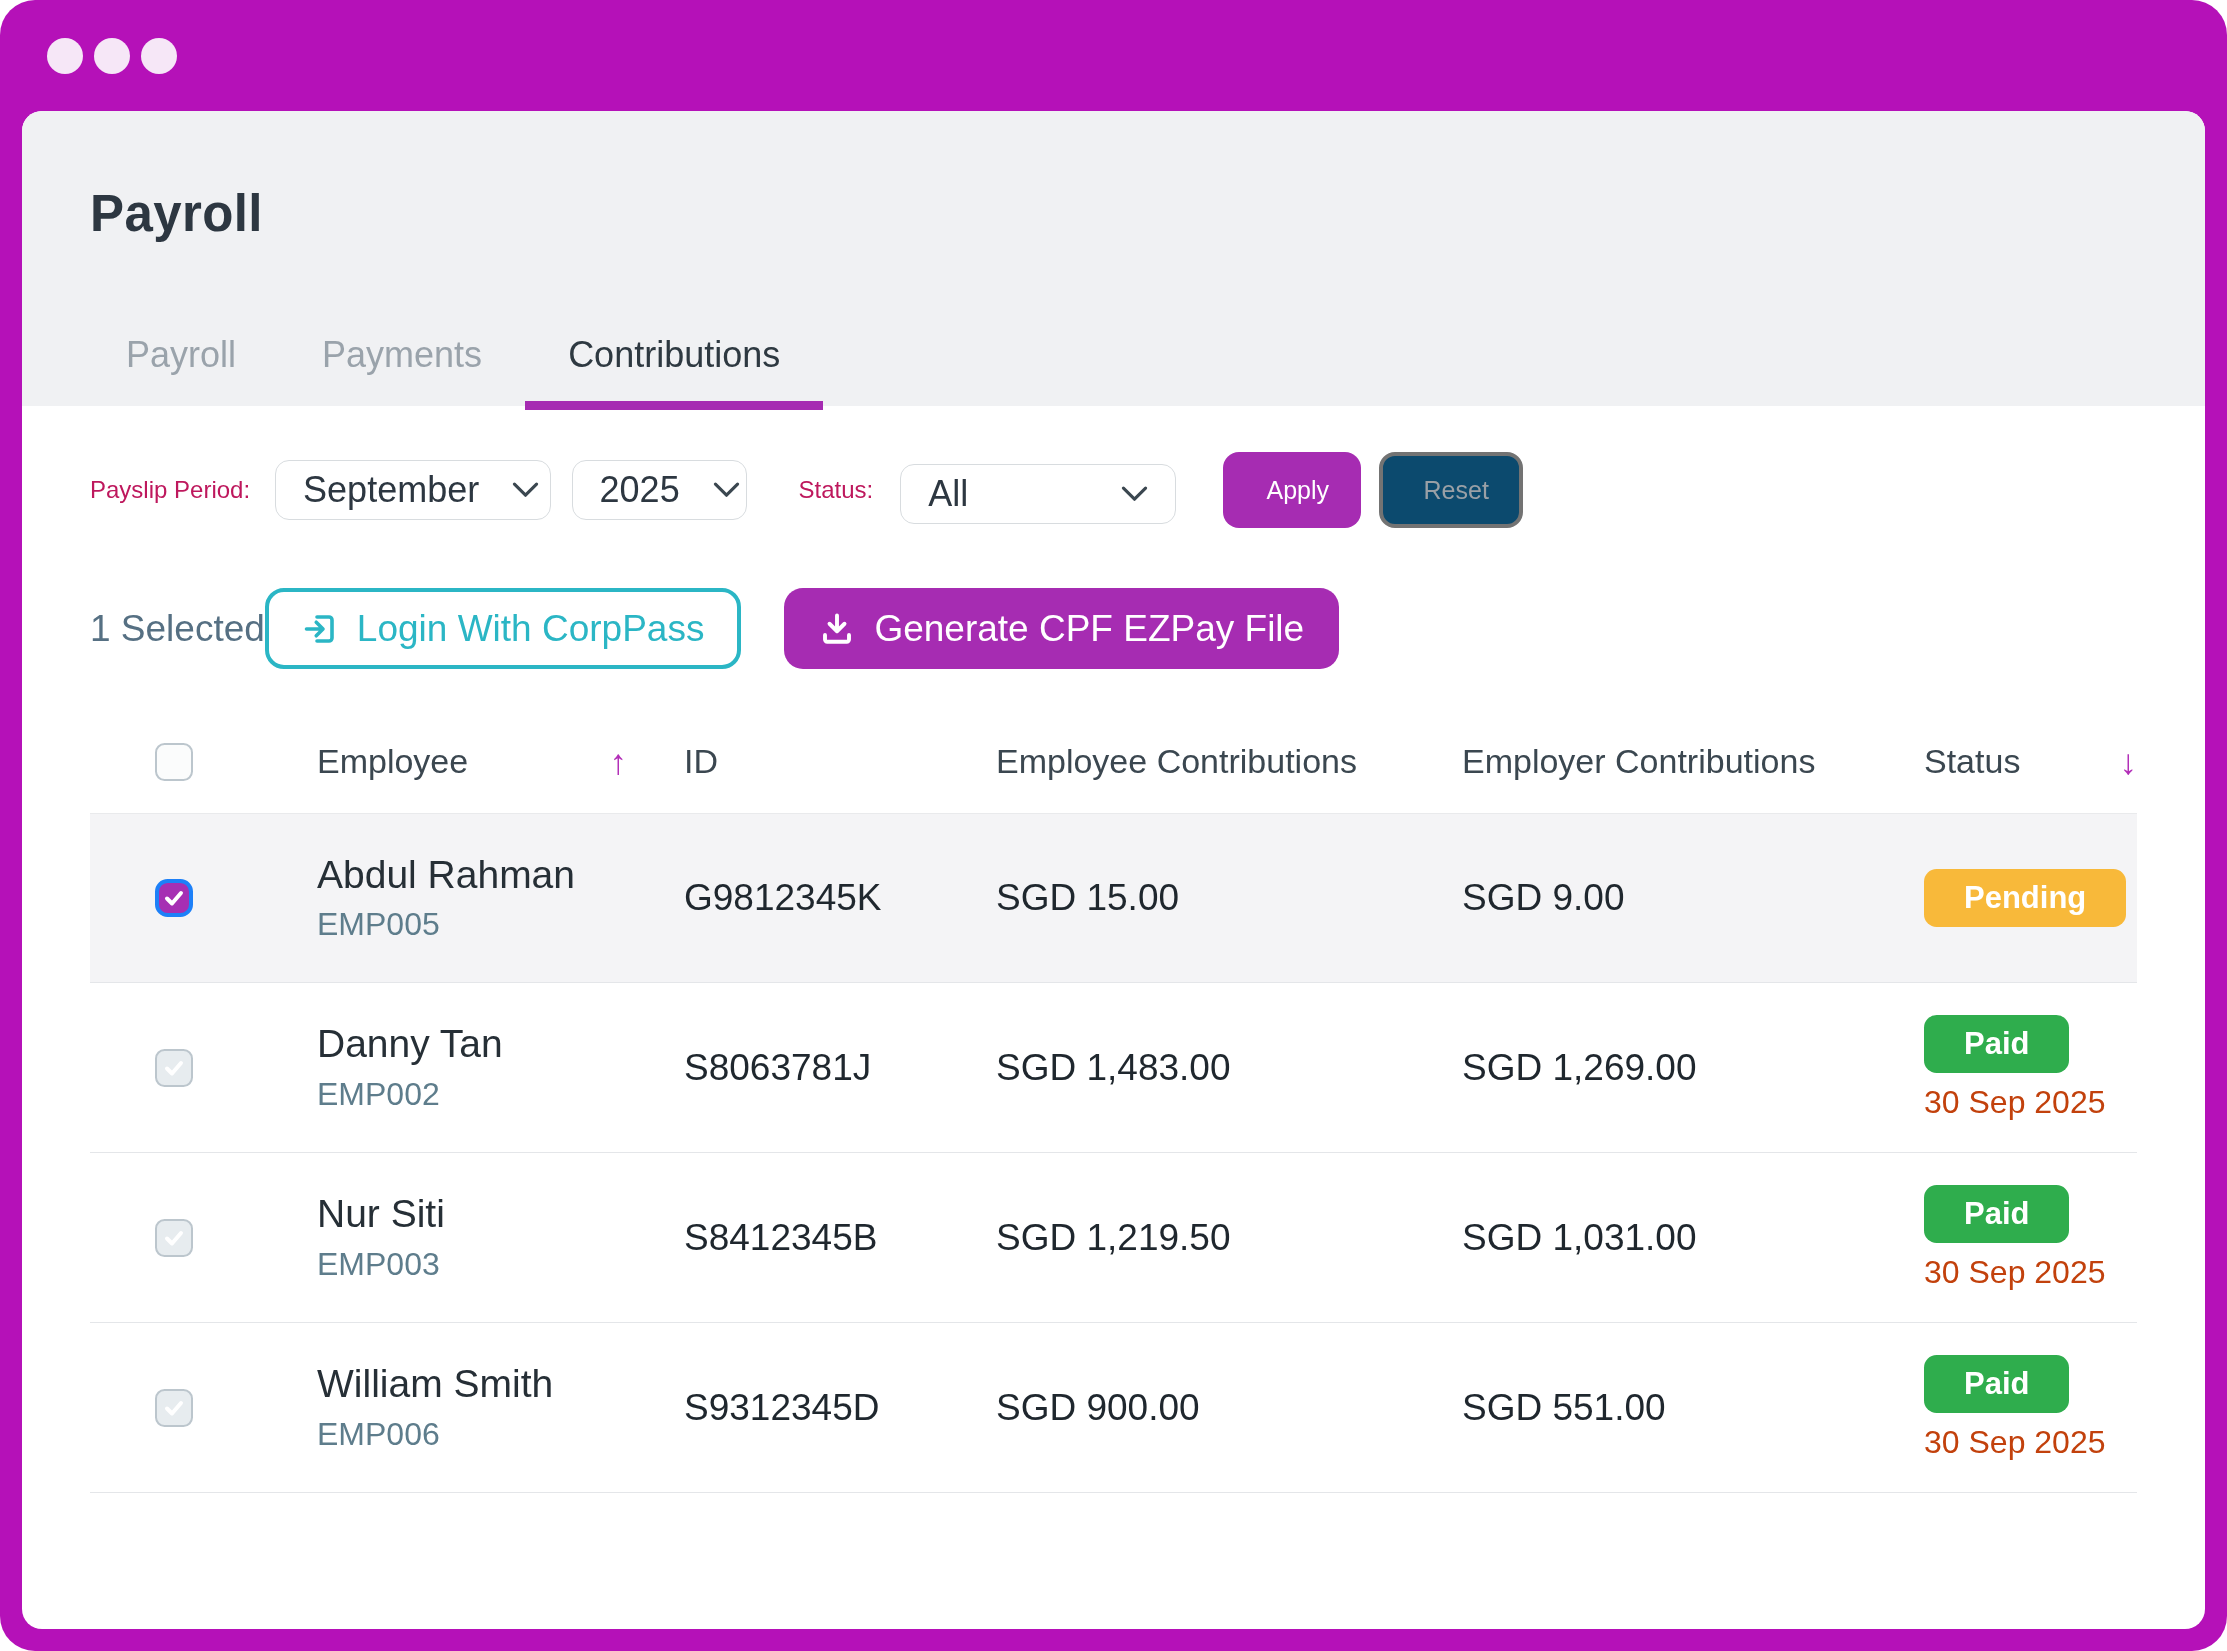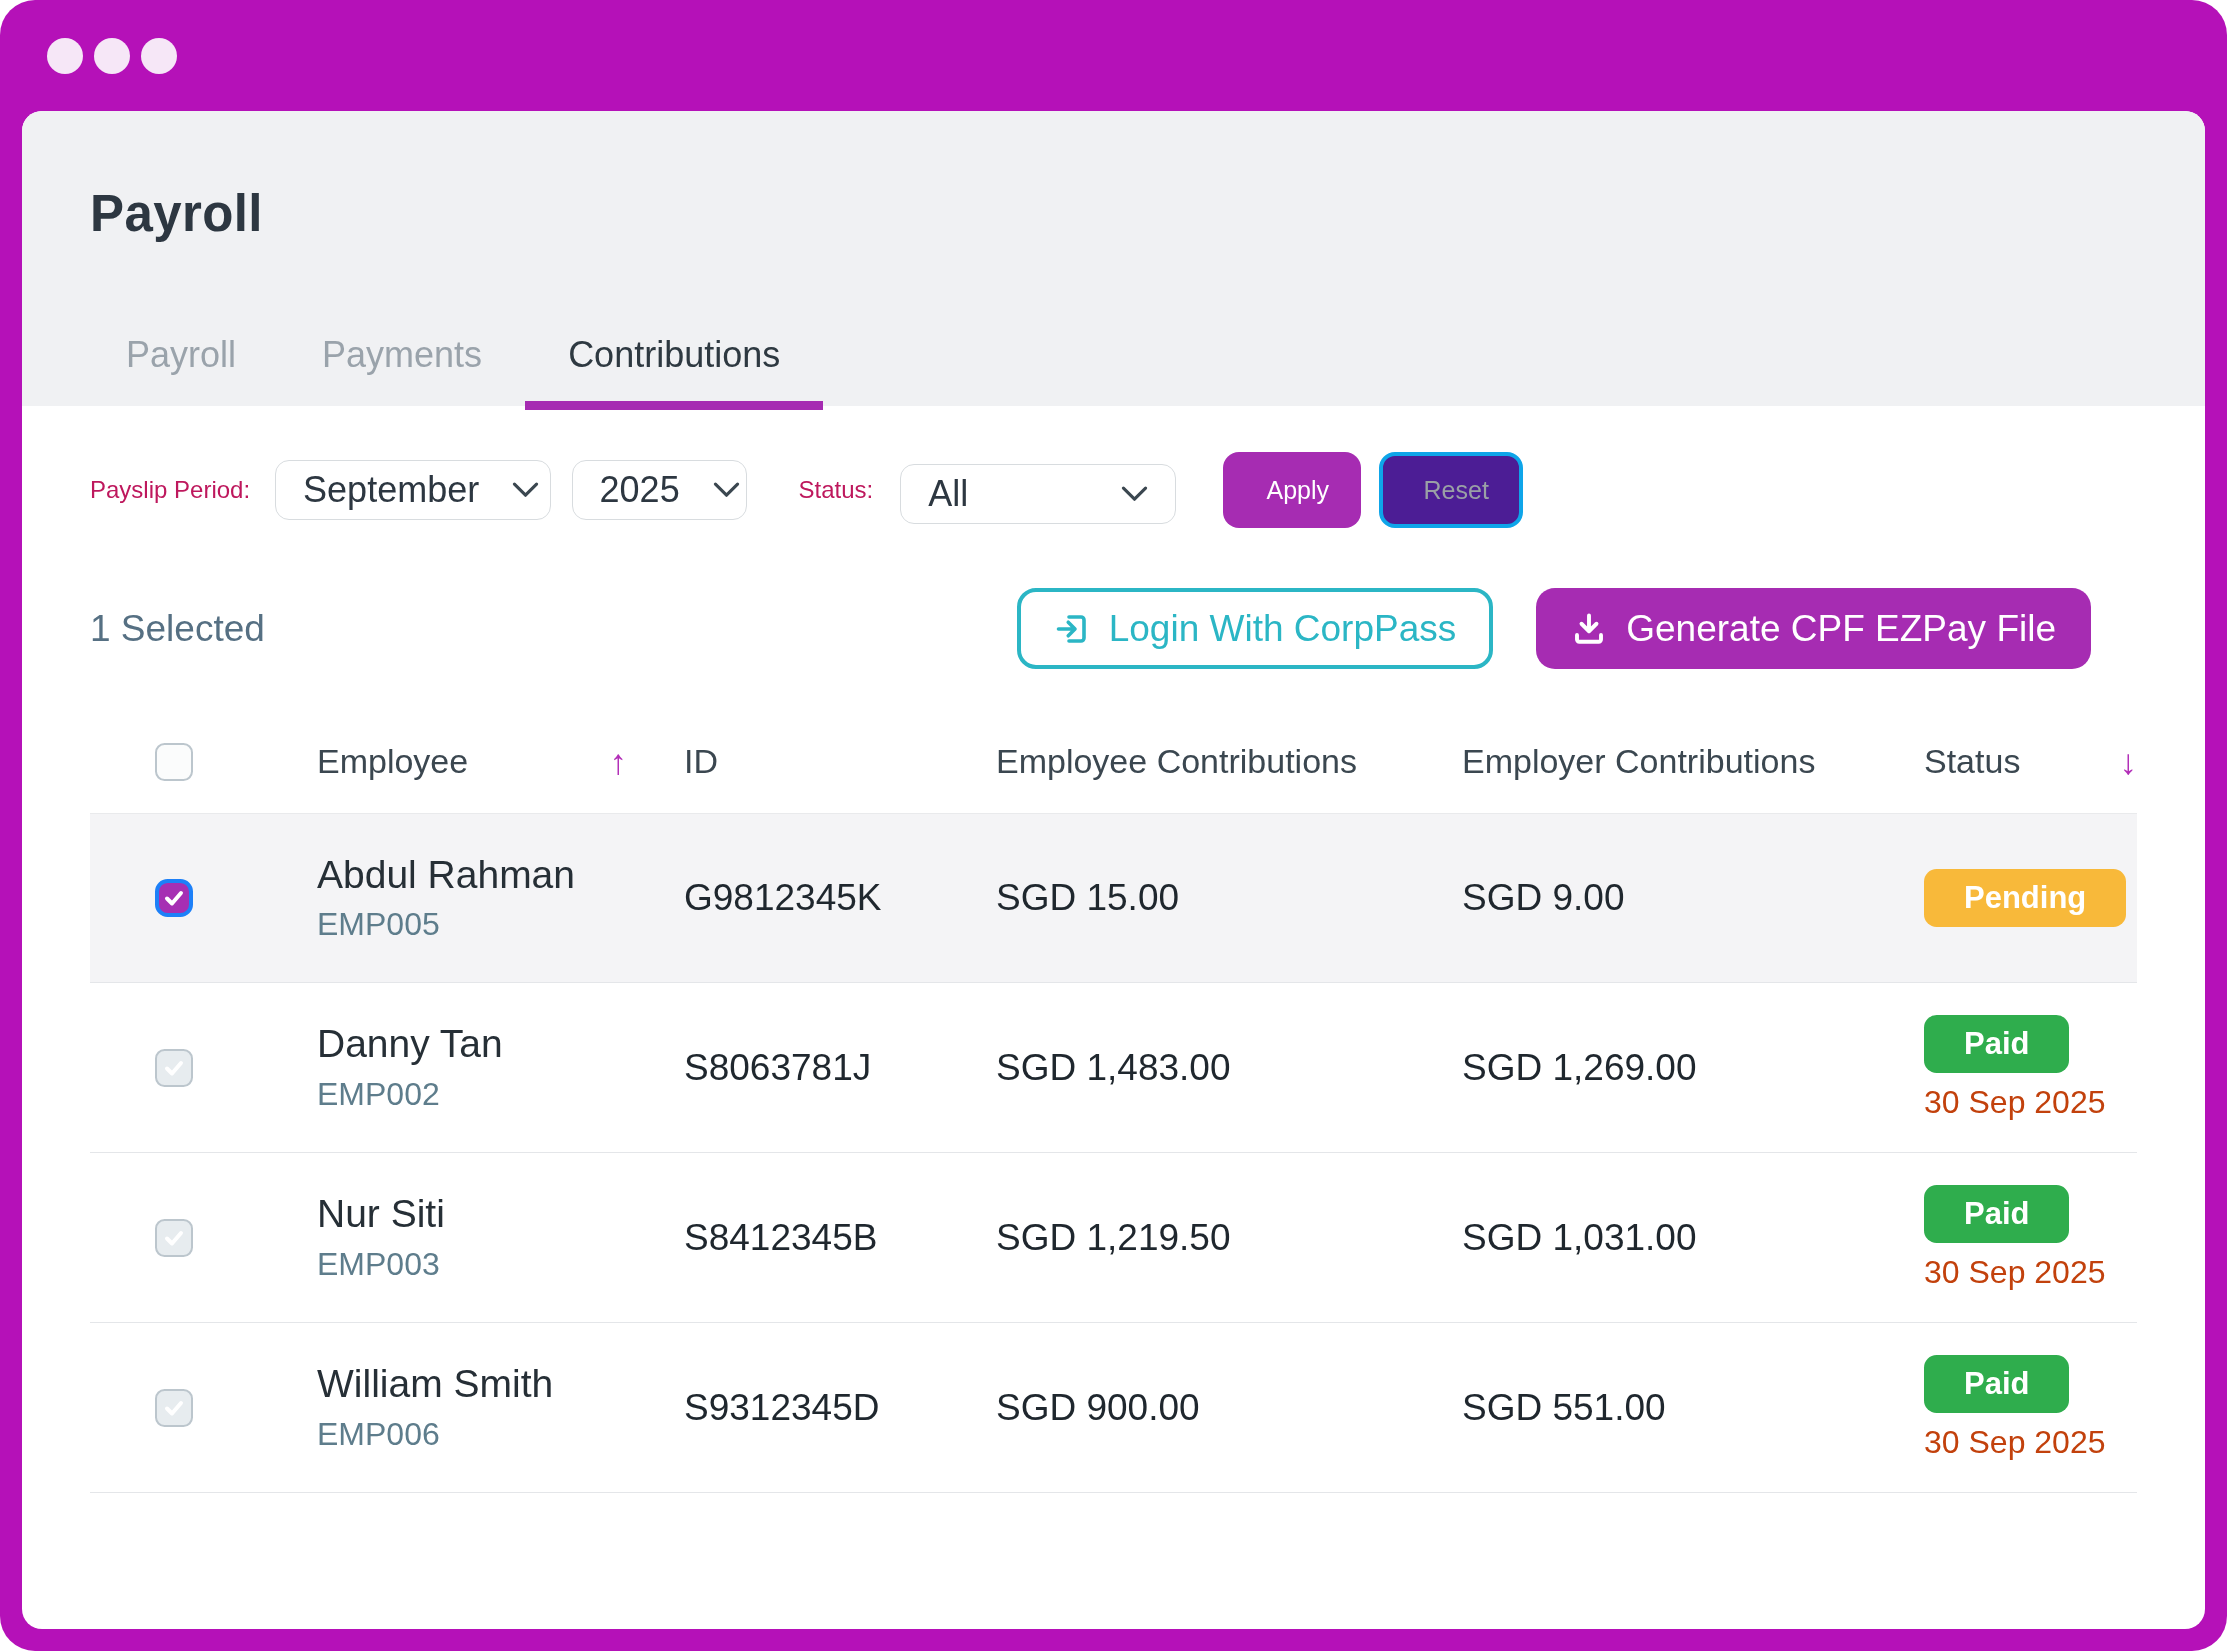--- a/index.html
+++ b/index.html
@@ -31,23 +31,23 @@
   .select { height:60px; background:#ffffff; border:1.6px solid #d8dcdf; border-radius:14px;
             display:flex; align-items:center; padding:8px 27px; font-size:36px; color:#2d3741;
             cursor:pointer; }
   .select .chev { margin-left:33px; display:flex; }
   .select--month { width:276px; margin-right:20.5px; justify-content:space-between; }
   .select--year  { width:175px; margin-right:52px; justify-content:space-between; }
   .select--status{ width:276px; justify-content:space-between;margin-top:8px; }
   .status-label { margin-left:0; margin-right:27px; }
   .btn { border-radius:16px; font-size:25px; display:flex; align-items:center; justify-content:center; cursor:pointer;padding-left:11px; }
   .btn--apply { width:138px; height:76px; background:#a62cb2; color:#ffffff; margin-left:47px; border:none; }
-  .btn--reset { width:144px; height:76px; background:#4c1d95; color:#9aa0a6; border:4px solid #0ea5e9; margin-left:17.4px; }
-
-  .action-row { margin-top:60px; display:flex; align-items:center; justify-content:space-between; }
+  .btn--reset { width:144px; height:76px; background:#0c4a6e; color:#9aa0a6; border:4px solid #737373; margin-left:17.4px; }
+
+  .action-row { margin-top:60px; display:flex; align-items:center; }
   .selected-count { font-size:37px; color:#567083; }
   .action-buttons { display:flex; gap:43px; margin-right:46px; }
   .btn--corppass { height:81px; padding:0 33px; background:#ffffff; border:4.7px solid #2bb6c5;
                    color:#2bb6c5; border-radius:19px; gap:19px; font-size:37px; }
   .btn--generate { height:81px; padding:0 35px; background:#a62cb2; border:none;
                    color:#ffffff; border-radius:19px; gap:19px; font-size:37px; }
   .btn svg { flex:0 0 auto; }
 
   .table { margin-top:41px; }
   .trow { display:grid; grid-template-columns:227px 367px 312px 466px 462px 1fr; align-items:center; }

